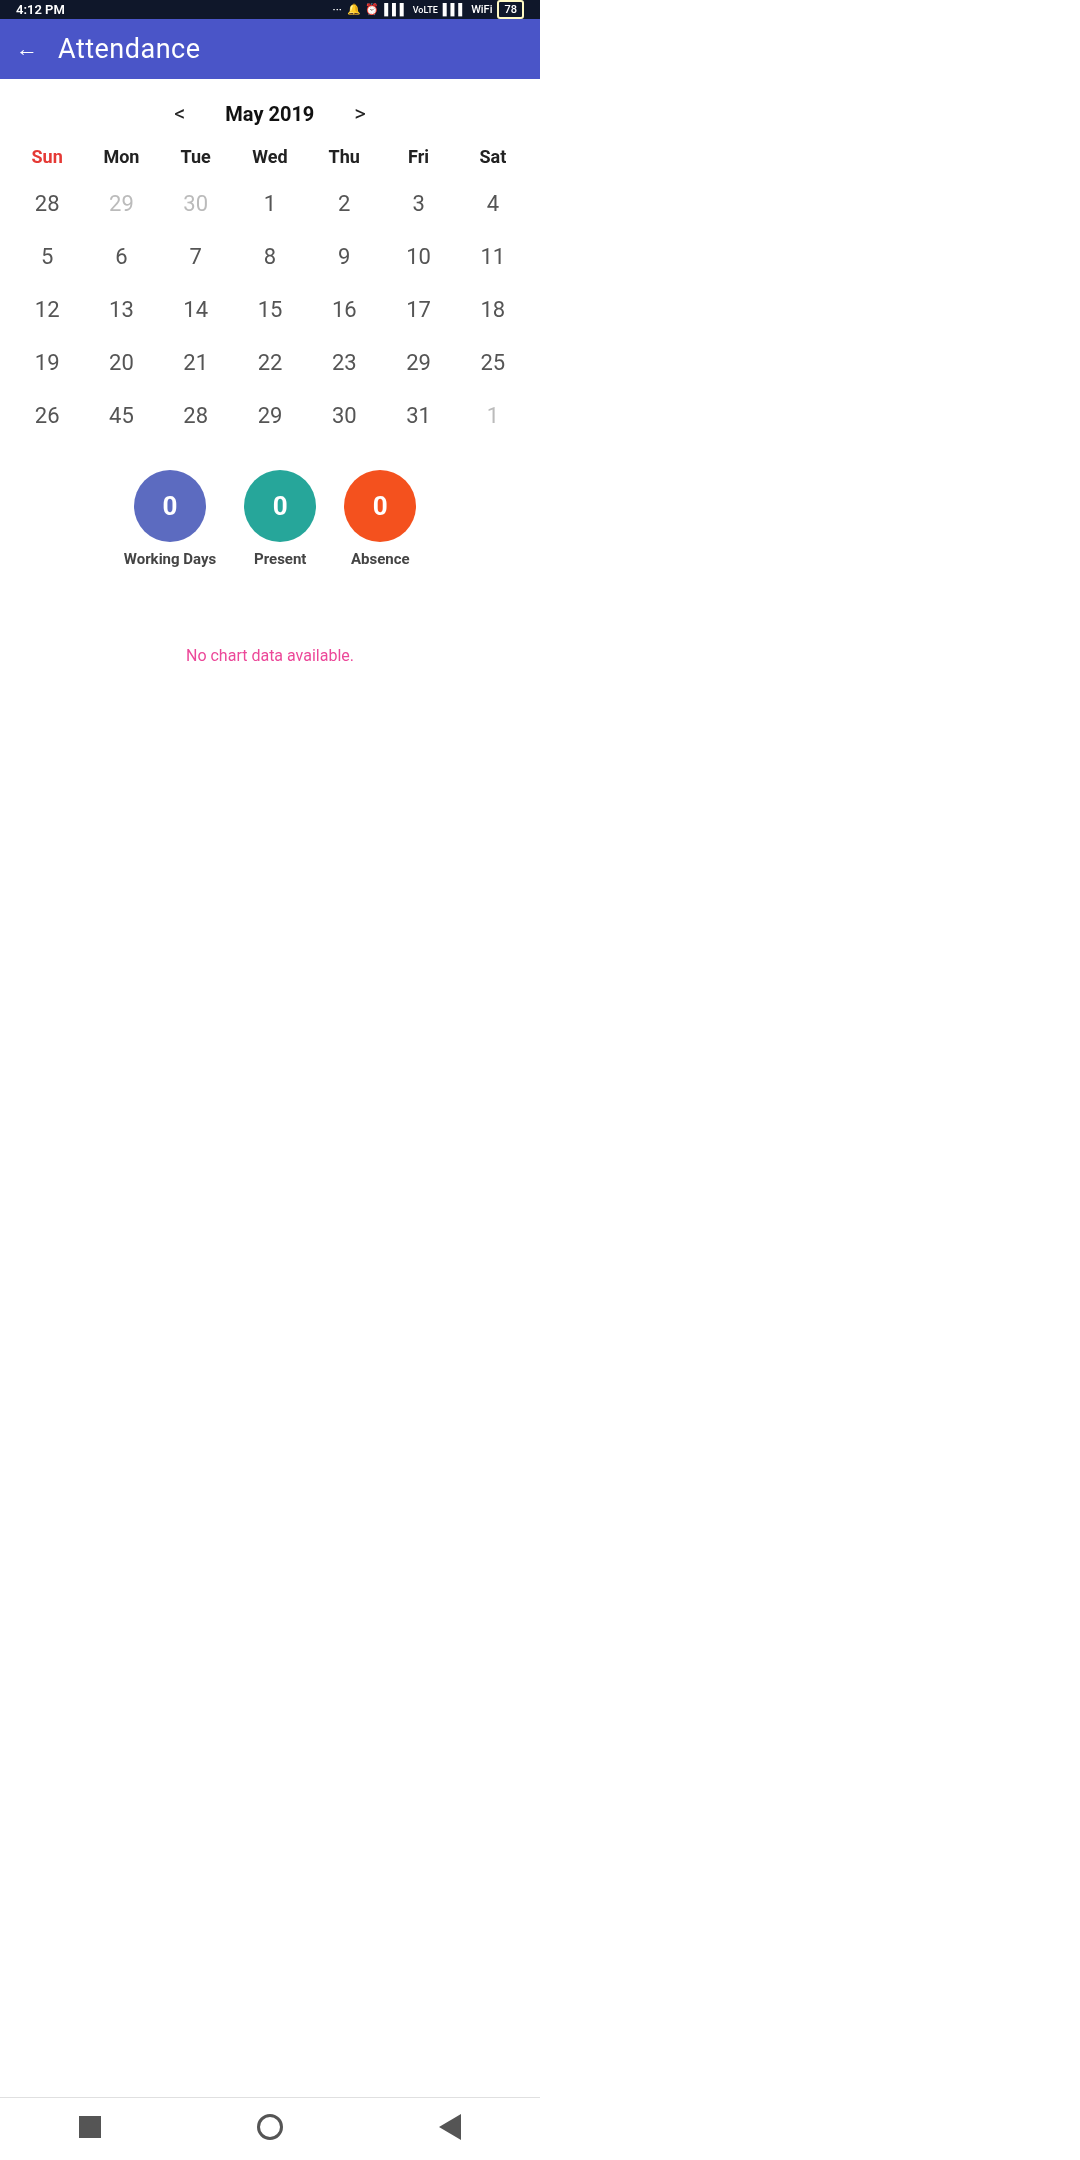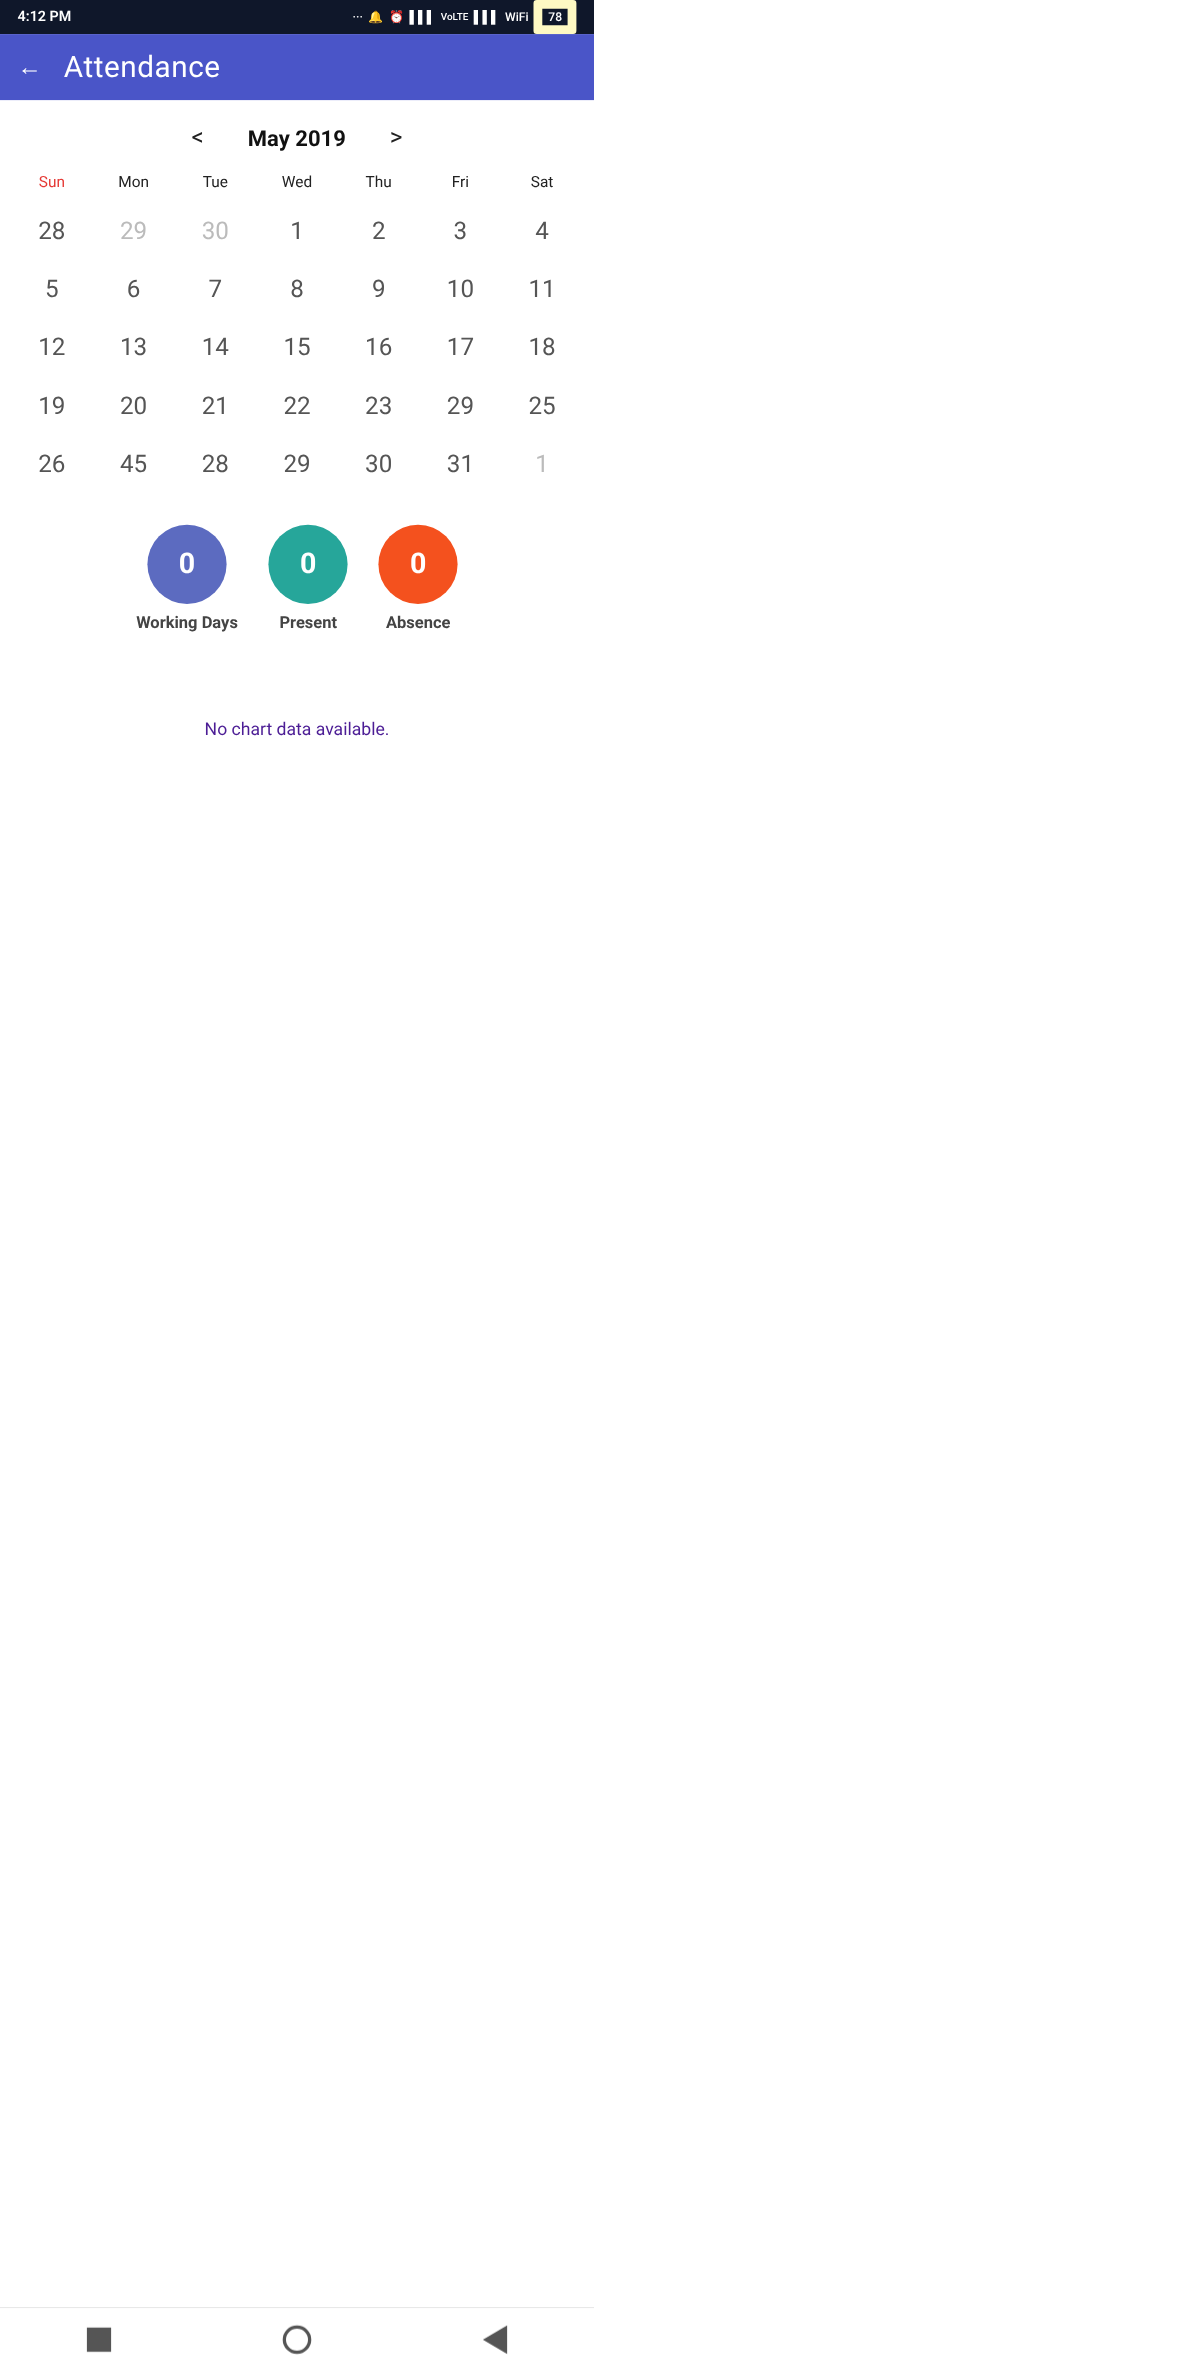--- a/index.html
+++ b/index.html
@@ -63,22 +63,22 @@
       width: 100%;
       padding: 0 10px;
     }
     .calendar-days-header {
       display: grid;
       grid-template-columns: repeat(7, 1fr);
       text-align: center;
       margin-bottom: 4px;
     }
     .calendar-days-header .day-name {
-      font-size: 14px;
-      font-weight: 400;
+      font-size: 18px;
+      font-weight: 700;
       padding: 6px 0;
       color: #222;
     }
     .calendar-days-header .day-name.sunday { color: #e53935; }
 
     .calendar-grid {
       display: grid;
       grid-template-columns: repeat(7, 1fr);
       text-align: center;
     }
@@ -122,21 +122,21 @@
       font-size: 15px;
       color: #444;
       font-weight: 700;
     }
 
     
     .no-data {
       text-align: center;
       padding: 60px 0 20px 0;
       font-size: 16px;
-      color: #4c1d95;
+      color: #ec4899;
       font-weight: 400;
     }
 
     
     .bottom-nav {
       position: fixed;
       bottom: 0;
       left: 0;
       width: 540px;
       background: #fff;
@@ -182,21 +182,21 @@
 <div class="status-bar">
   <span class="time">4:12 PM</span>
   <div class="status-icons">
     <span>···</span>
     <span>🔔</span>
     <span>⏰</span>
     <span>▌▌▌</span>
     <span style="font-size:9px;">VoLTE</span>
     <span>▌▌▌</span>
     <span>WiFi</span>
-    <span style="border:8px solid #fef9c3; padding:1px 5px; border-radius:3px; font-size:11px;">78</span>
+    <span style="border:2px solid #fef9c3; padding:1px 5px; border-radius:3px; font-size:11px;">78</span>
   </div>
 </div>
 
 <div class="app-bar">
   <span class="back-icon">←</span>
   <span class="title">Attendance</span>
 </div>
 
 <div class="calendar-header">
   <span class="nav-btn">&lt;</span>

